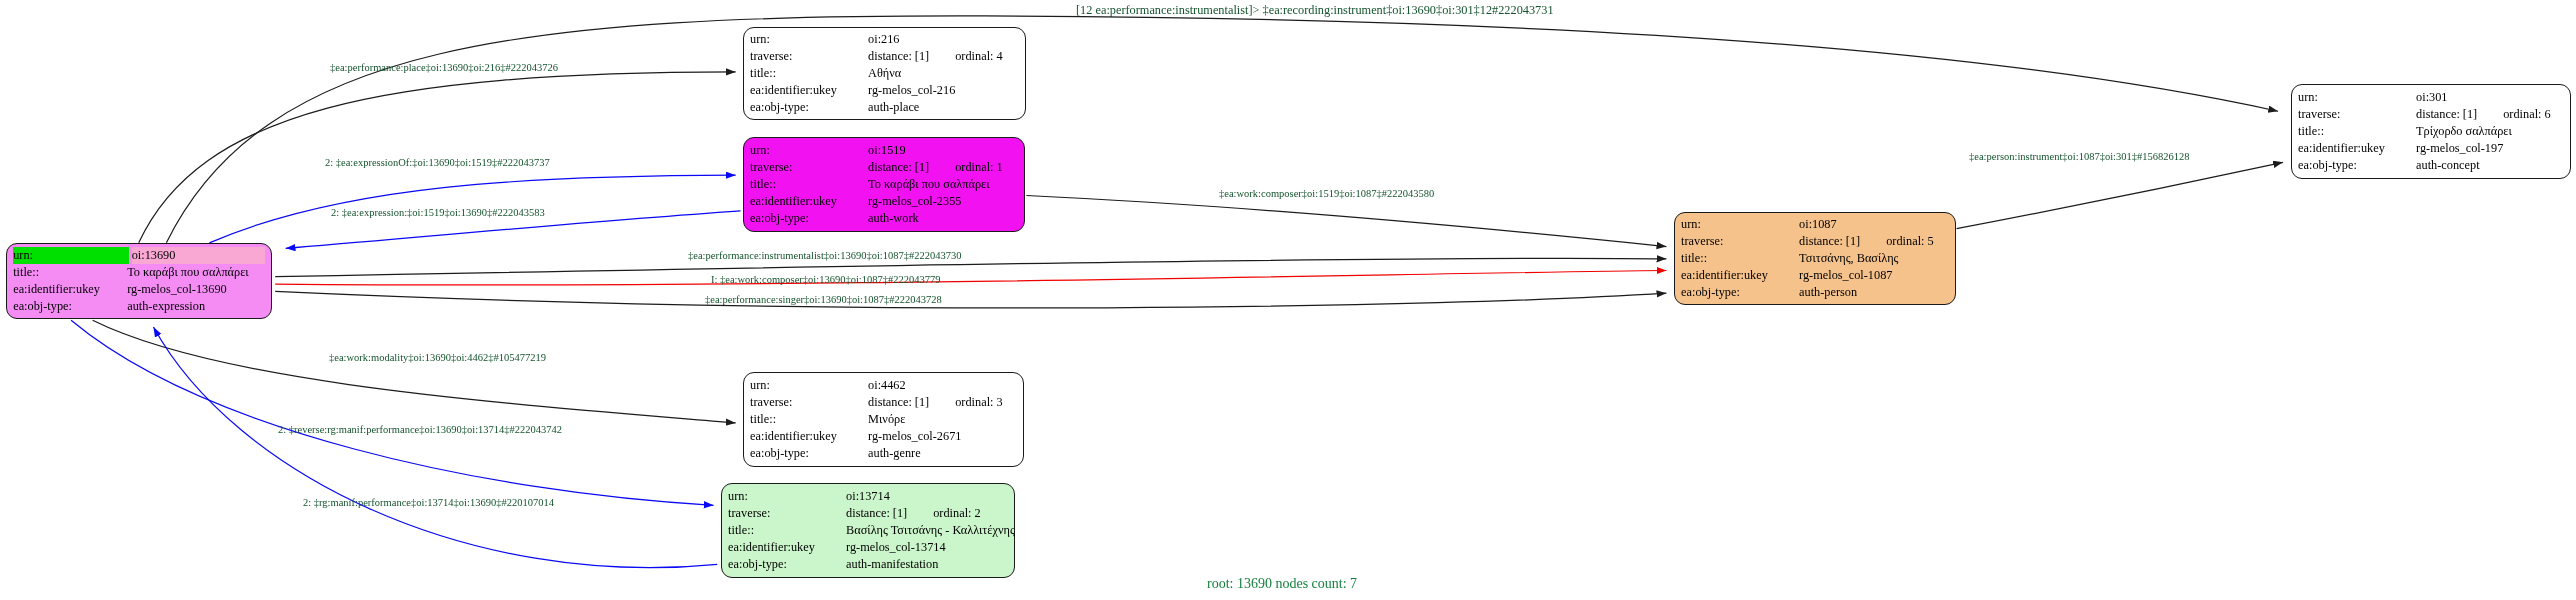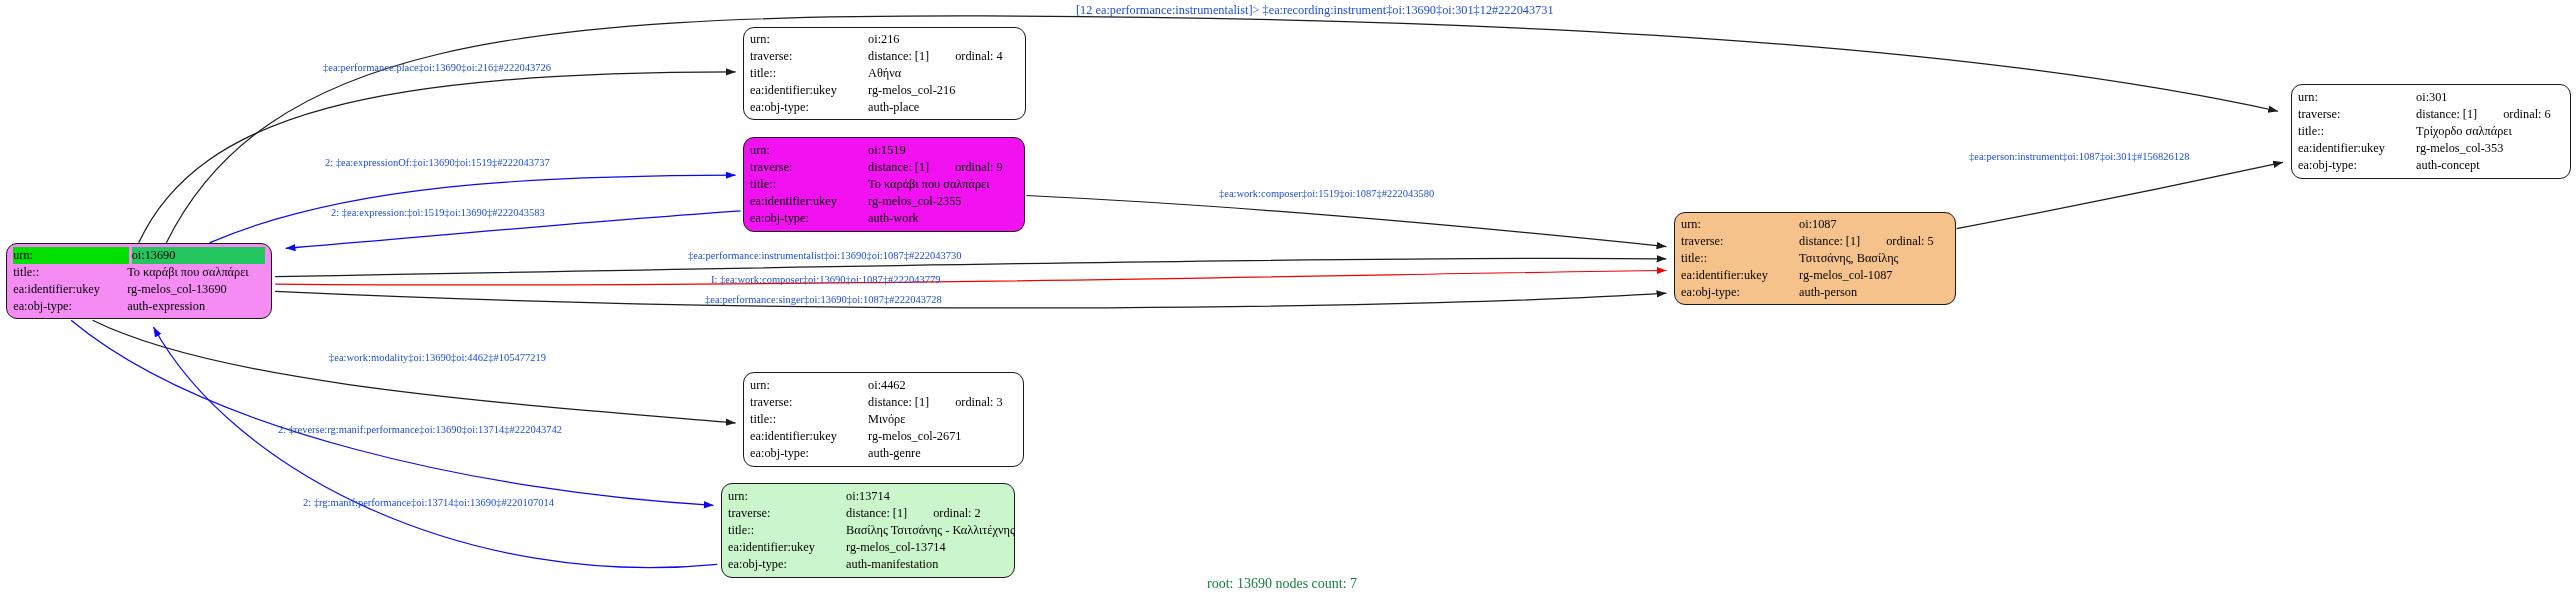--- a/index.html
+++ b/index.html
@@ -19,21 +19,21 @@
   }
   .row{display:flex;align-items:flex-start;white-space:nowrap;}
   .k{display:inline-block;width:118px;flex:0 0 118px;}
   .node-13690 .k{width:114px;flex:0 0 114px;}
   .v{display:inline-block;}
   .v2{display:inline-block;margin-left:26px;}
   .hl{height:17px;line-height:17px;}
   .k.hl{margin-right:2.5px;width:116px;flex:0 0 116px;}
   .v.hl{flex:1 1 auto;}
   .elabel{
-    position:absolute;white-space:nowrap;font-size:10.5px;color:#1d4ed8;
+    position:absolute;white-space:nowrap;font-size:10.5px;color:#14532d;
   }
   .elabel.big{font-size:12.3px;}
   .footer{
     position:absolute;white-space:nowrap;font-size:14px;color:#15803d;
   }
 </style>
 </head>
 <body>
 
 <svg id="edge-layer" viewBox="0 0 4189 976" xmlns="http://www.w3.org/2000/svg">
@@ -57,36 +57,36 @@
   <path class="edge" d="M 447,450 C 1300,434 2300,416 2710,421" marker-end="url(#arrow-black)" stroke="#1c1c1c"></path>
   <path class="edge" d="M 447,462 C 1300,470 2300,444 2710,440" marker-end="url(#arrow-red)" stroke="#f20000"></path>
   <path class="edge" d="M 447,474 C 1400,518 2350,500 2710,477" marker-end="url(#arrow-black)" stroke="#1c1c1c"></path>
   <path class="edge" d="M 150,521 C 360,625 820,656 1196,688" marker-end="url(#arrow-black)" stroke="#1c1c1c"></path>
   <path class="edge" d="M 115,521 C 330,700 780,800 1160,822" marker-end="url(#arrow-blue)" stroke="#0909f5"></path>
   <path class="edge" d="M 1166,918 C 760,958 380,770 249,532" marker-end="url(#arrow-blue)" stroke="#0909f5"></path>
   <path class="edge" d="M 3182,372 C 3360,338 3560,297 3713,264" marker-end="url(#arrow-black)" stroke="#1c1c1c"></path>
 </svg>
 
 <div class="elabel big" style="left:1076px;top:2.5px">[12 ea:performance:instrumentalist]&gt; ‡ea:recording:instrument‡oi:13690‡oi:301‡12#222043731</div>
-<div class="elabel" style="left:323px;top:62px">‡ea:performance:place‡oi:13690‡oi:216‡#222043726</div>
+<div class="elabel" style="left:330px;top:62px">‡ea:performance:place‡oi:13690‡oi:216‡#222043726</div>
 <div class="elabel" style="left:325px;top:157px">2: ‡ea:expressionOf:‡oi:13690‡oi:1519‡#222043737</div>
 <div class="elabel" style="left:331px;top:207px">2: ‡ea:expression:‡oi:1519‡oi:13690‡#222043583</div>
 <div class="elabel" style="left:1219px;top:188px">‡ea:work:composer‡oi:1519‡oi:1087‡#222043580</div>
 <div class="elabel" style="left:688px;top:250px">‡ea:performance:instrumentalist‡oi:13690‡oi:1087‡#222043730</div>
 <div class="elabel" style="left:711px;top:274px">I: ‡ea:work:composer‡oi:13690‡oi:1087‡#222043779</div>
 <div class="elabel" style="left:705px;top:294px">‡ea:performance:singer‡oi:13690‡oi:1087‡#222043728</div>
 <div class="elabel" style="left:329px;top:352px">‡ea:work:modality‡oi:13690‡oi:4462‡#105477219</div>
 <div class="elabel" style="left:278px;top:424px">2: ‡reverse:rg:manif:performance‡oi:13690‡oi:13714‡#222043742</div>
 <div class="elabel" style="left:303px;top:497px">2: ‡rg:manif:performance‡oi:13714‡oi:13690‡#220107014</div>
 <div class="elabel" style="left:1969px;top:151px">‡ea:person:instrument‡oi:1087‡oi:301‡#156826128</div>
 
 <div class="node node-13690" style="left: 6.1px; top: 243px; width: 266px; height: 76px; background-color: rgb(244, 140, 244);">
   <div class="row">
     <span class="k hl" style="background-color: rgb(0, 224, 0);">urn:</span>
-    <span class="v hl" style="background-color: #22c55e;">oi:13690</span>
+    <span class="v hl" style="background-color: #f9a8d4;">oi:13690</span>
   </div>
   <div class="row">
     <span class="k">title::</span>
     <span class="v">Το καράβι που σαλπάρει</span>
   </div>
   <div class="row">
     <span class="k">ea:identifier:ukey</span>
     <span class="v">rg-melos_col-13690</span>
   </div>
   <div class="row">
@@ -120,21 +120,21 @@
 </div>
 
 <div class="node" style="left: 743px; top: 137px; width: 282px; height: 95px; background-color: rgb(241, 17, 241);">
   <div class="row">
     <span class="k">urn:</span>
     <span class="v">oi:1519</span>
   </div>
   <div class="row">
     <span class="k">traverse:</span>
     <span class="v">distance: [1]</span>
-    <span class="v2">ordinal: 9</span>
+    <span class="v2">ordinal: 1</span>
   </div>
   <div class="row">
     <span class="k">title::</span>
     <span class="v">Το καράβι που σαλπάρει</span>
   </div>
   <div class="row">
     <span class="k">ea:identifier:ukey</span>
     <span class="v">rg-melos_col-2355</span>
   </div>
   <div class="row">
@@ -224,21 +224,21 @@
     <span class="k">traverse:</span>
     <span class="v">distance: [1]</span>
     <span class="v2">ordinal: 6</span>
   </div>
   <div class="row">
     <span class="k">title::</span>
     <span class="v">Τρίχορδο σαλπάρει</span>
   </div>
   <div class="row">
     <span class="k">ea:identifier:ukey</span>
-    <span class="v">rg-melos_col-353</span>
+    <span class="v">rg-melos_col-197</span>
   </div>
   <div class="row">
     <span class="k">ea:obj-type:</span>
     <span class="v">auth-concept</span>
   </div>
 </div>
 
 <div class="footer" style="left:1207px;top:576px">root: 13690 nodes count: 7</div>
 
 

